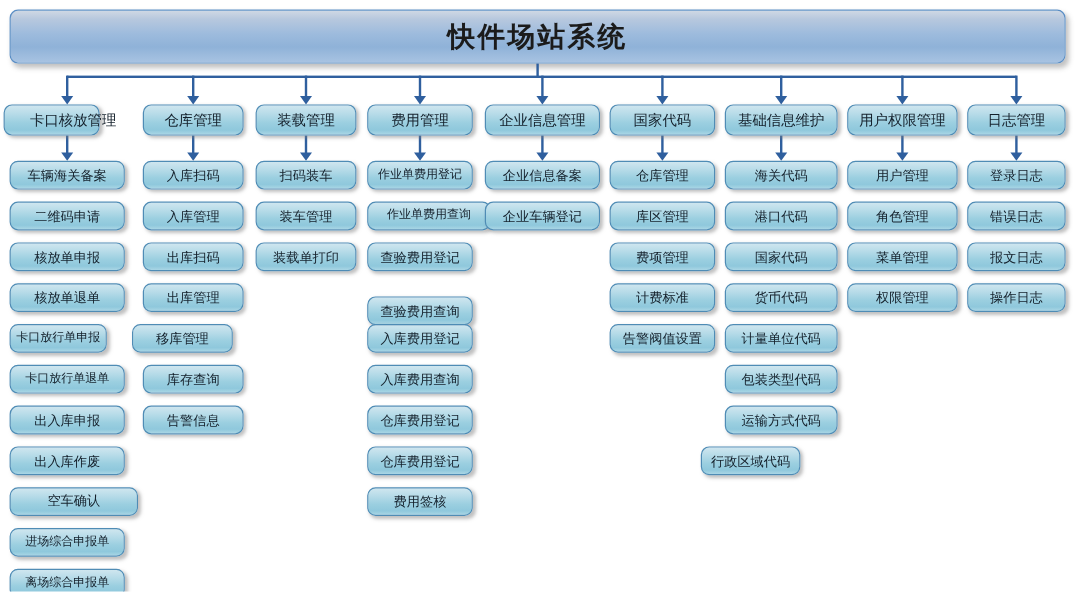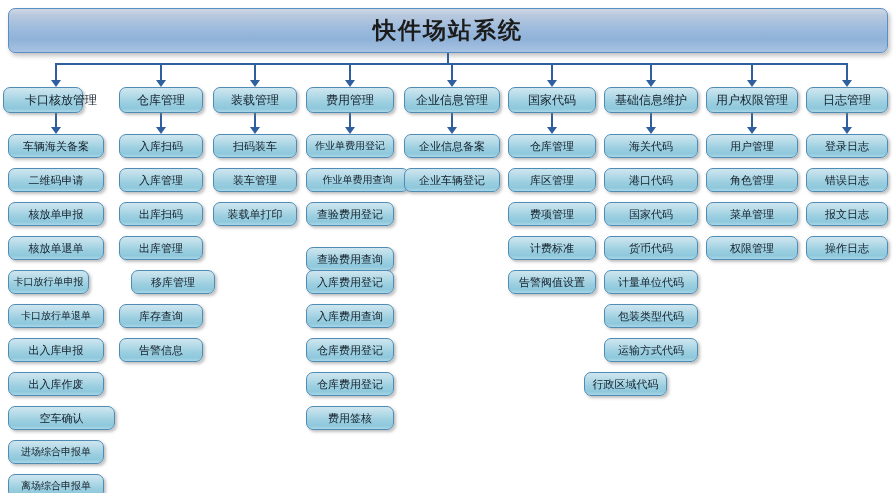--- a/index.html
+++ b/index.html
@@ -162,21 +162,21 @@
       <div class="node child" style="left: 8px; top: 338px; width: 96px;">出入库申报</div>
       <div class="node child" style="left: 8px; top: 372px; width: 96px;">出入库作废</div>
       <div class="node child" style="left: 8px; top: 406px; width: 107px; font-family: Liberation Serif, serif;">空车确认</div>
       <div class="node child narrow-text" style="left: 8px; top: 440px; width: 96px;">进场综合申报单</div>
       <div class="node child narrow-text" style="left: 8px; top: 474px; width: 96px;">离场综合申报单</div>
       <div class="node header" style="left: 119px; top: 87px; width: 84px;">仓库管理</div>
       <div class="node child" style="left: 119px; top: 134px; width: 84px;">入库扫码</div>
       <div class="node child" style="left: 119px; top: 168px; width: 84px;">入库管理</div>
       <div class="node child" style="left: 119px; top: 202px; width: 84px;">出库扫码</div>
       <div class="node child" style="left: 119px; top: 236px; width: 84px;">出库管理</div>
-      <div class="node child" style="left: 131px; top: 270px; width: 84px;">移库管理</div>
+      <div class="node child" style="left: 110px; top: 270px; width: 84px;">移库管理</div>
       <div class="node child" style="left: 119px; top: 304px; width: 84px;">库存查询</div>
       <div class="node child" style="left: 119px; top: 338px; width: 84px;">告警信息</div>
       <div class="node header" style="left: 213px; top: 87px; width: 84px;">装载管理</div>
       <div class="node child" style="left: 213px; top: 134px; width: 84px;">扫码装车</div>
       <div class="node child" style="left: 213px; top: 168px; width: 84px;">装车管理</div>
       <div class="node child" style="left: 213px; top: 202px; width: 84px;">装载单打印</div>
       <div class="node header" style="left: 306px; top: 87px; width: 88px;">费用管理</div>
       <div class="node child narrow-text" style="left: 306px; top: 134px; width: 88px;">作业单费用登记</div>
       <div class="node child narrow-text" style="left: 306px; top: 168px; width: 103px;">作业单费用查询</div>
       <div class="node child" style="left: 306px; top: 202px; width: 88px;">查验费用登记</div>

